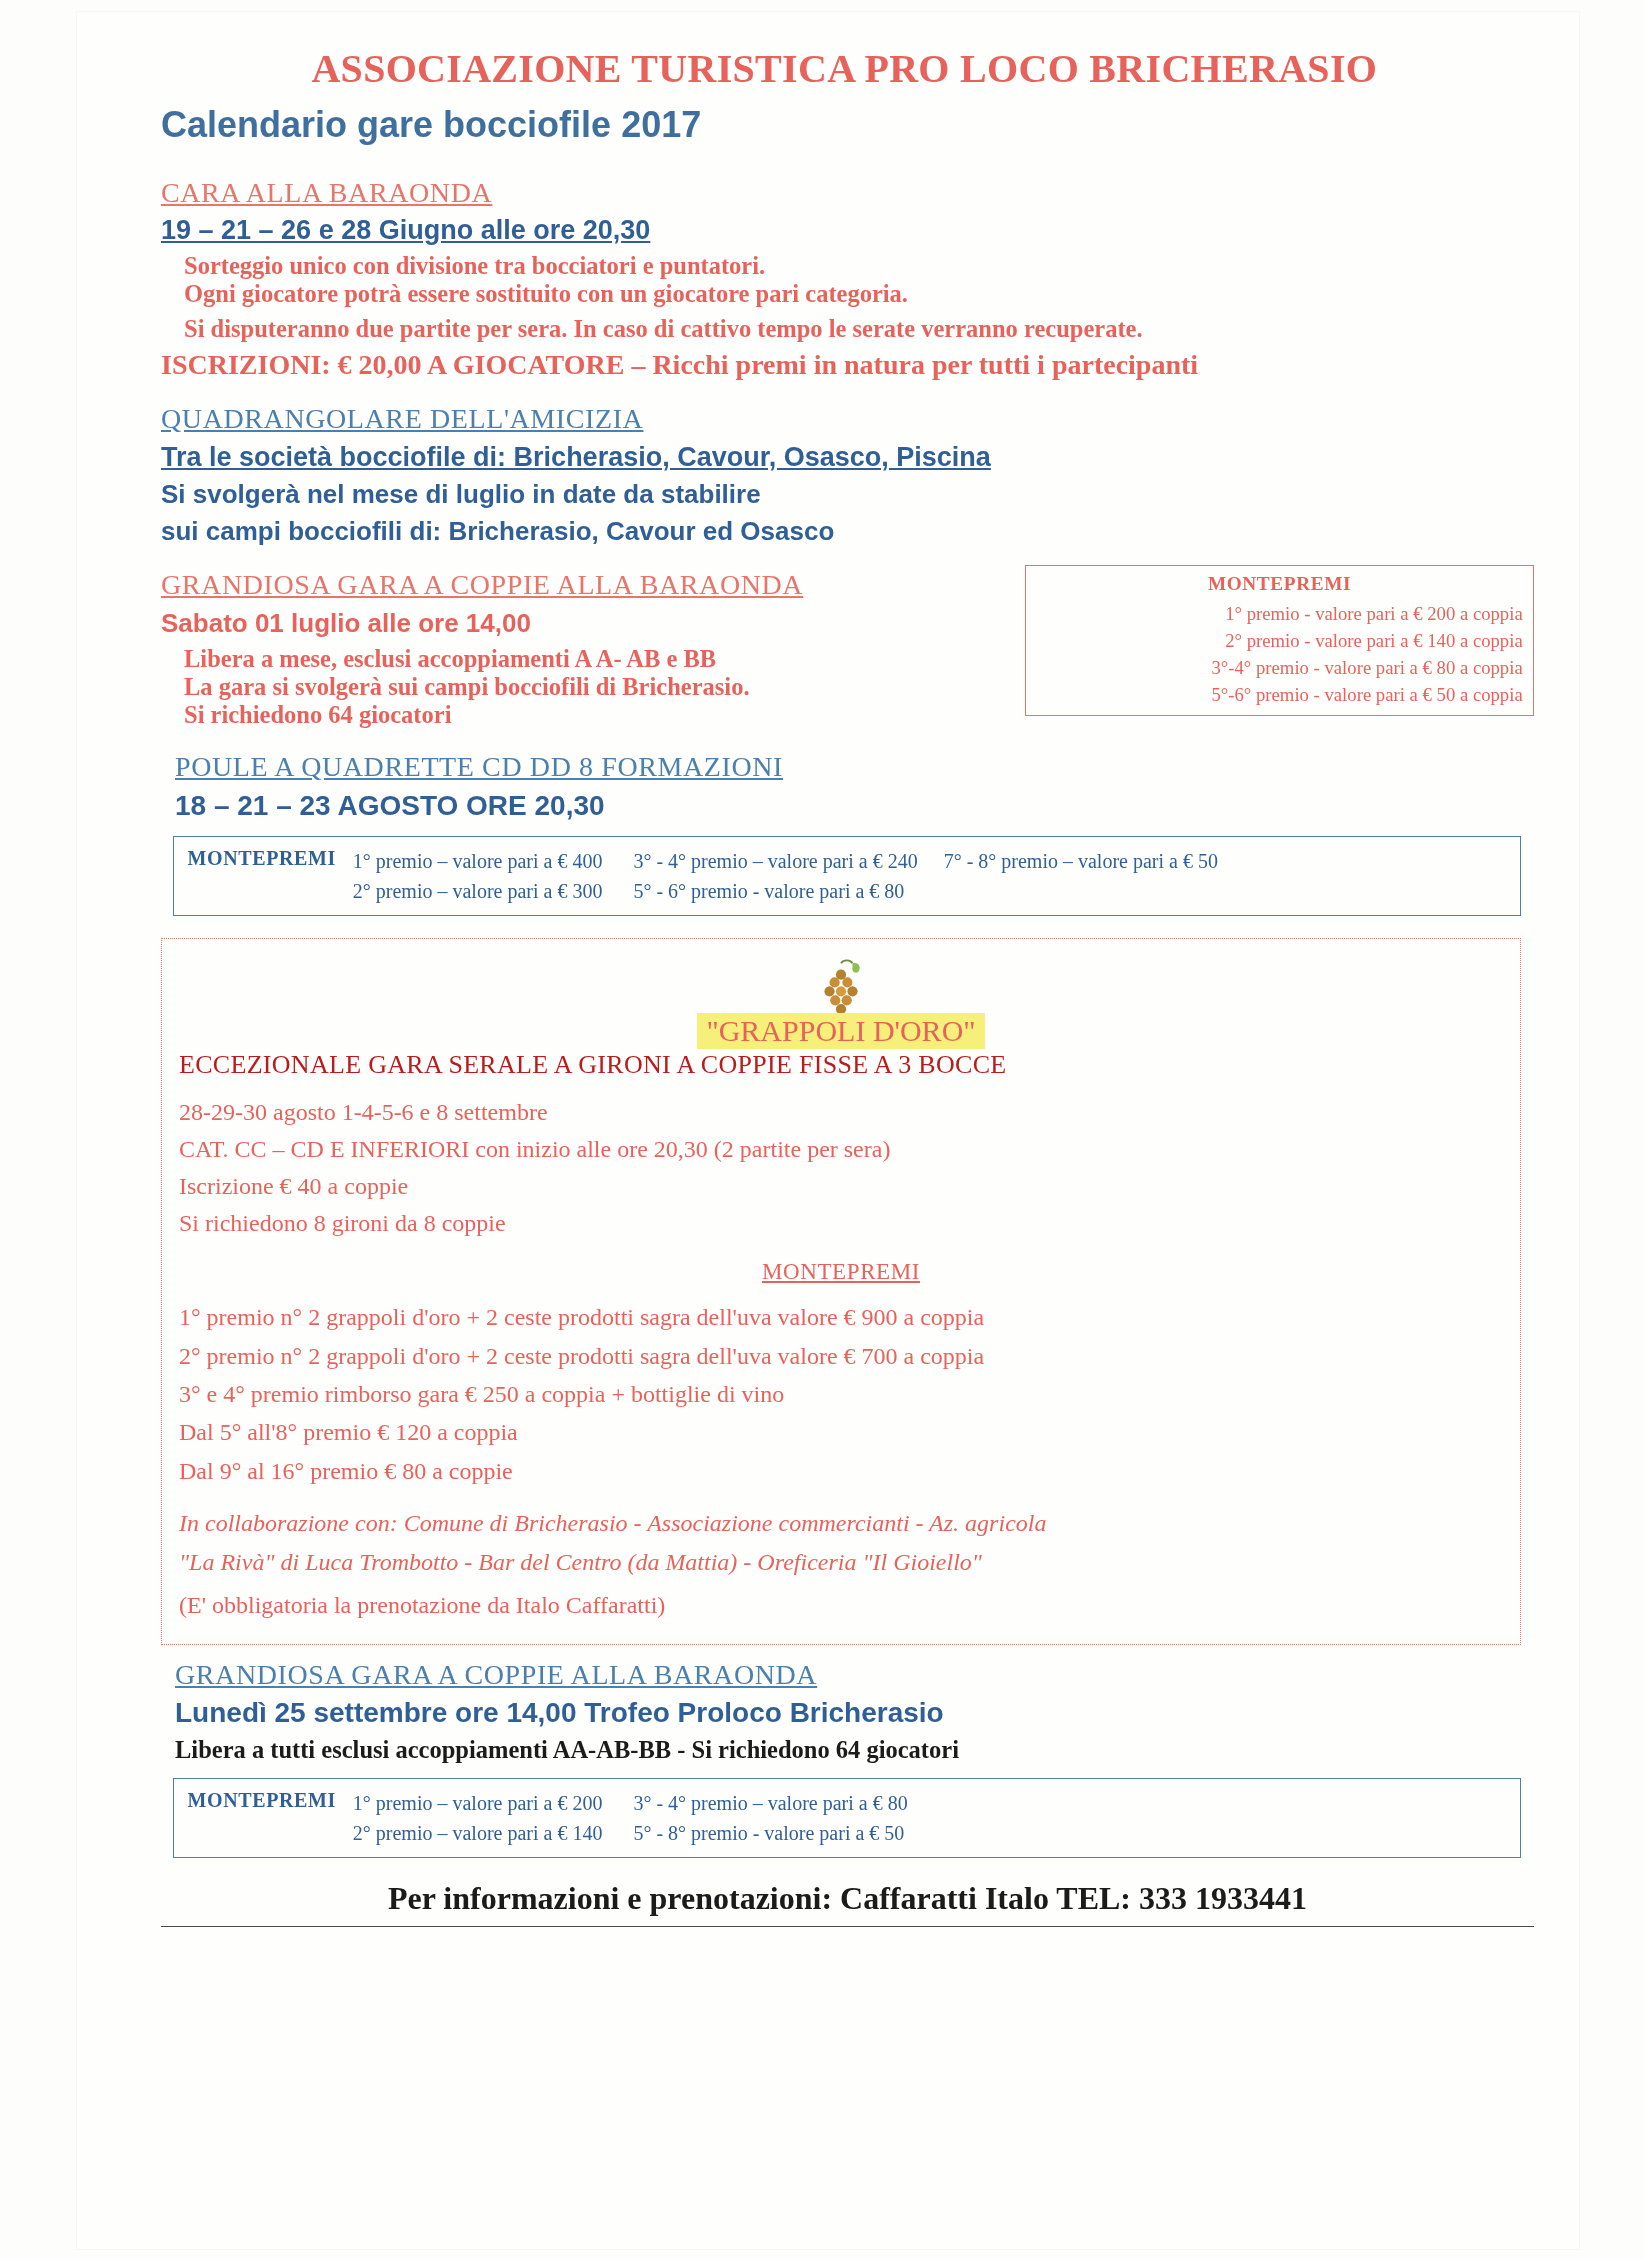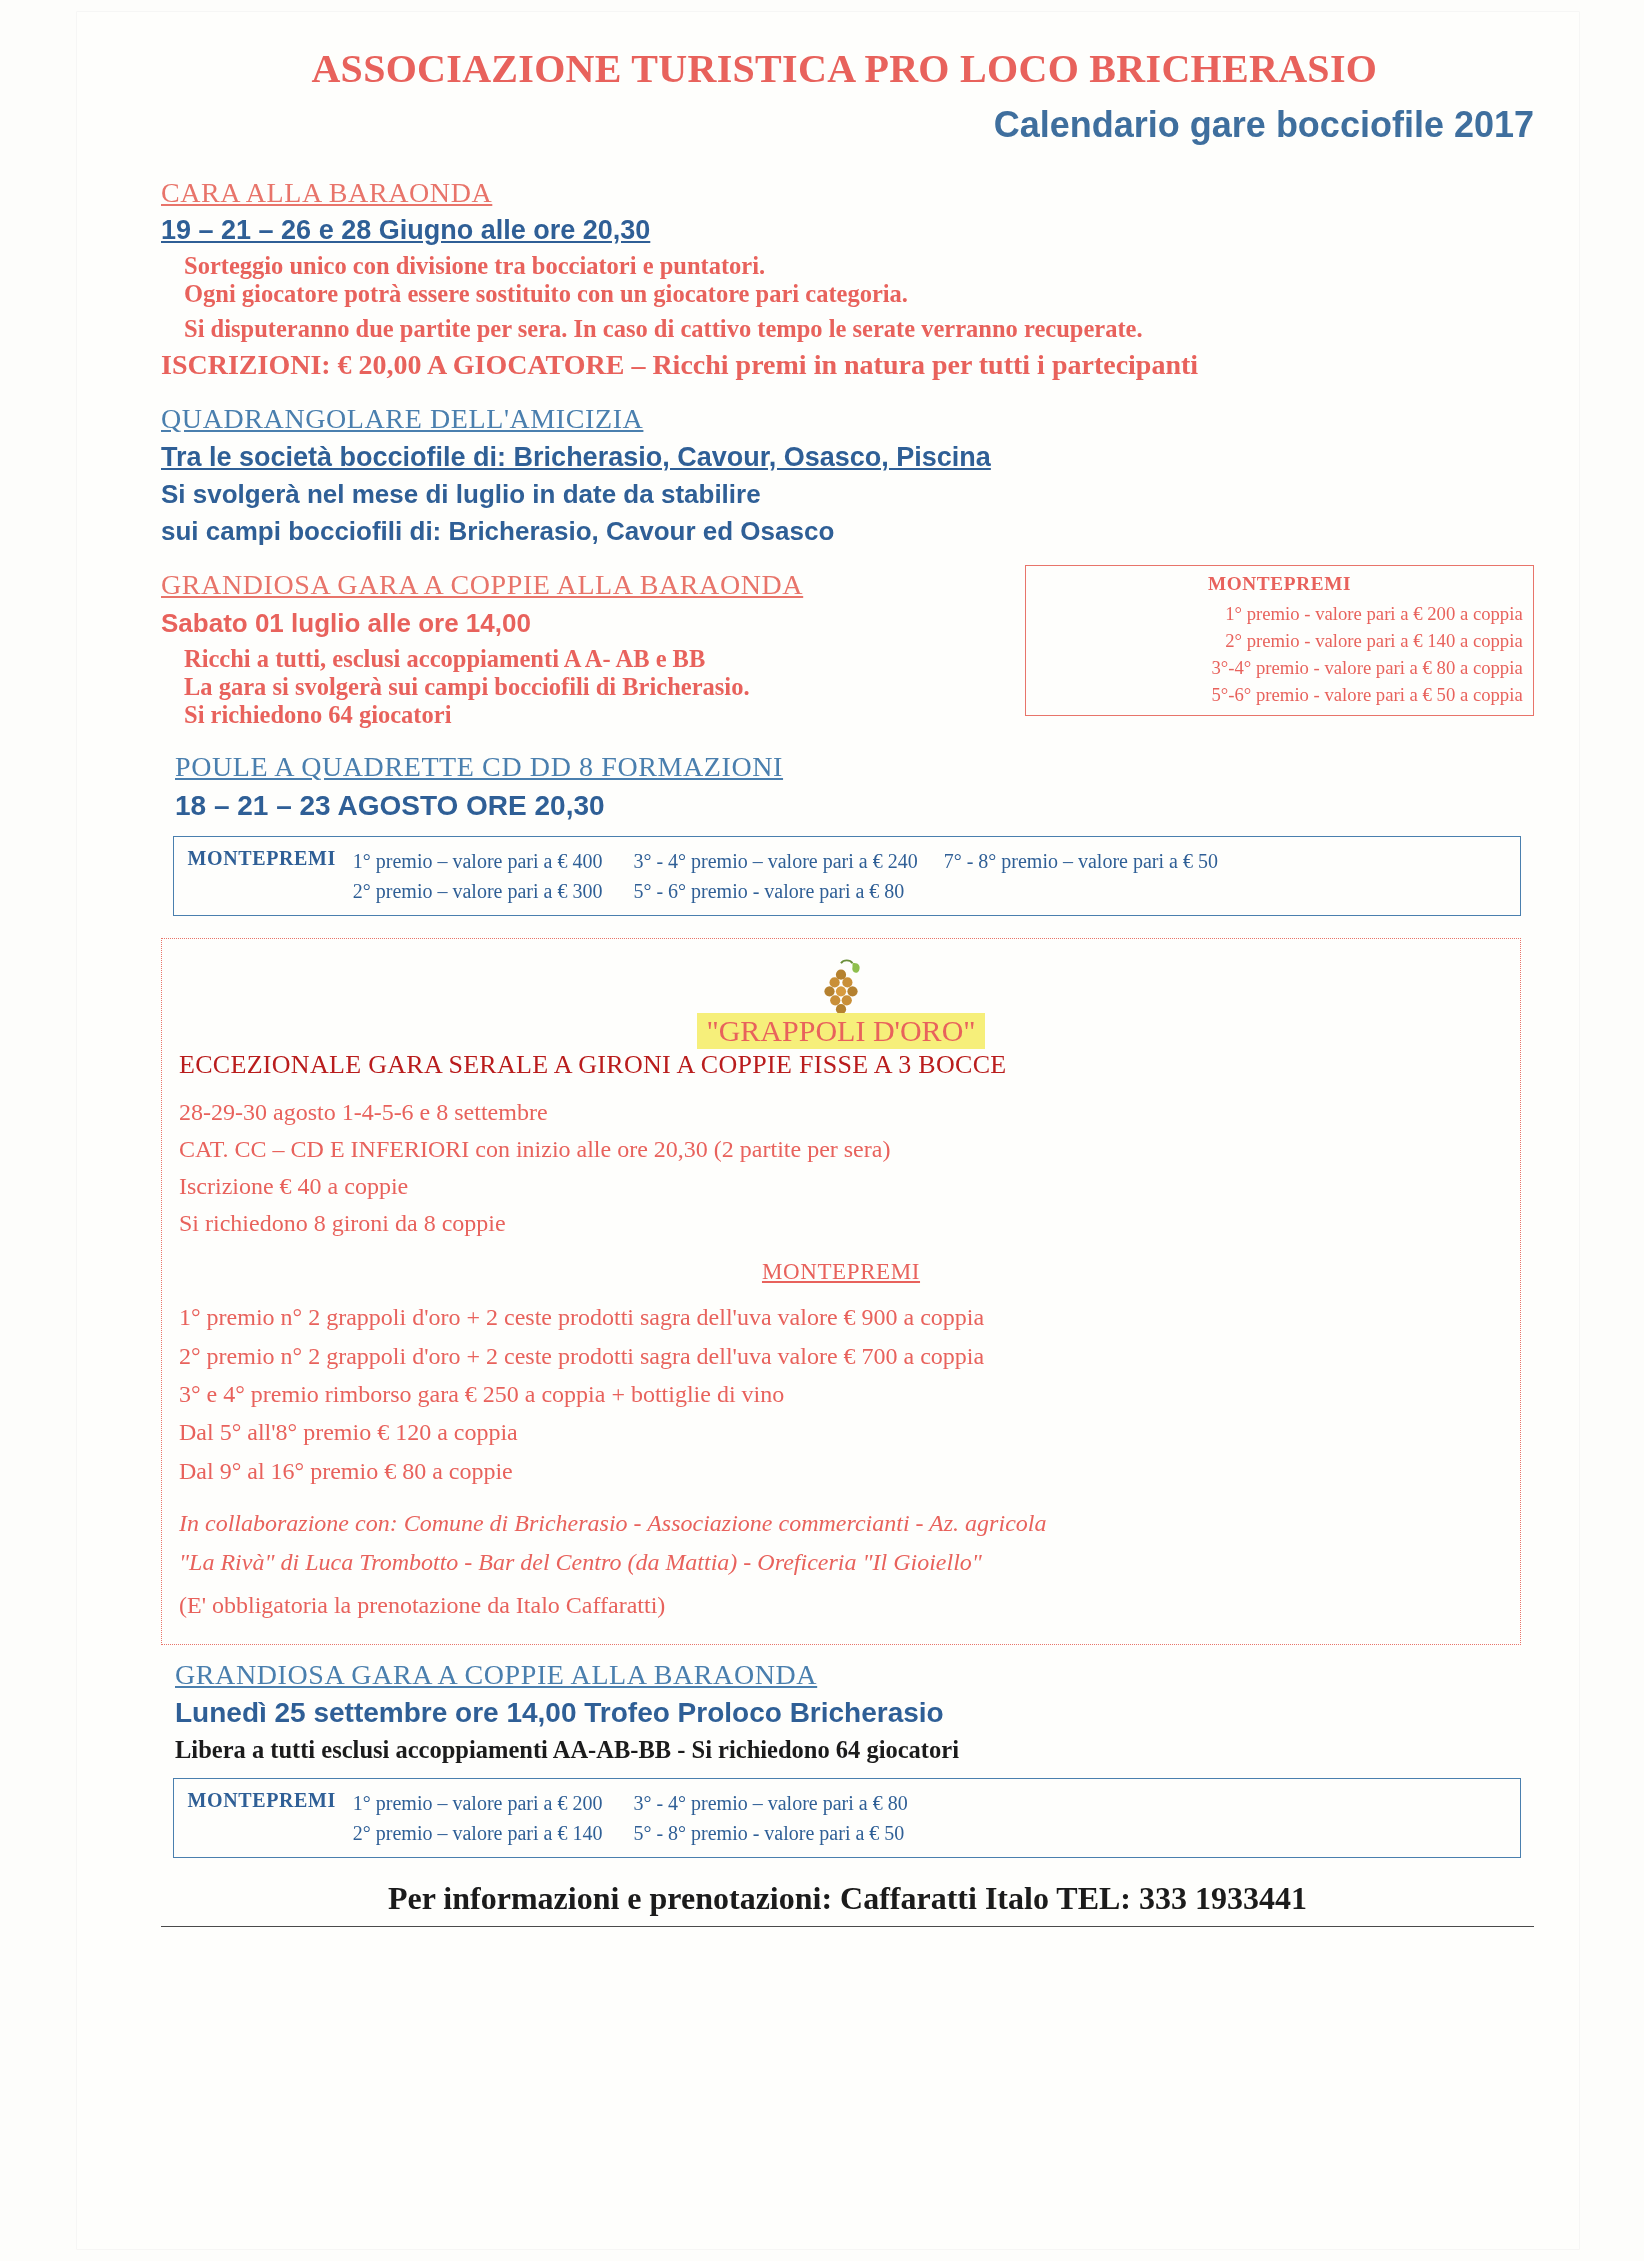--- a/index.html
+++ b/index.html
@@ -44,21 +44,21 @@
     text-align: center;
     letter-spacing: 0.3px;
     white-space: nowrap;
     margin-left: -6.4px;
   }
   .title-sub {
     font-family: "Liberation Sans", sans-serif;
     font-weight: bold;
     font-size: 36px;
     color: #3f6f9e;
-    text-align: right;
+    text-align: left;
     margin-top: 11.6px;
   }
 
   .sec-head-red {
     font-family: "Liberation Serif", serif;
     font-size: 28px;
     color: #e8746a;
     text-decoration: underline;
     margin-top: 17px;
     letter-spacing: 0.6px;
@@ -256,21 +256,21 @@
     <div class="line-blue-bold-nu">Si svolgerà nel mese di luglio in date da stabilire</div>
     <div class="gap-s"></div>
     <div class="line-blue-bold-nu">sui campi bocciofili di:  Bricherasio, Cavour ed Osasco</div>
 
     <div class="gap-l"></div>
     <div style="position:relative;">
       <div class="sec-head-red" style="margin-top:0;">GRANDIOSA GARA A COPPIE ALLA BARAONDA</div>
       <div class="gap-s"></div>
       <div class="line-redsans-bold">Sabato 01 luglio alle ore 14,00</div>
       <div class="gap-s"></div>
-      <div class="line-red">Ricchi a tutti, esclusi accoppiamenti  A A- AB e BB</div>
+      <div class="line-red">Libera a mese, esclusi accoppiamenti  A A- AB e BB</div>
       <div class="line-red">La gara si svolgerà sui campi bocciofili di Bricherasio.</div>
       <div class="line-red">Si richiedono 64 giocatori</div>
 
       <div class="prize-box-red" style="right:0; top:-3.9px; width:509px;">
         <div class="mp-title">MONTEPREMI</div>
         <div class="mp-row">1° premio -  valore pari a € 200 a coppia</div>
         <div class="mp-row">2° premio -  valore pari a € 140 a coppia</div>
         <div class="mp-row">3°-4° premio -  valore pari a €  80 a coppia</div>
         <div class="mp-row">5°-6° premio -  valore pari a €  50 a coppia</div>
       </div>

